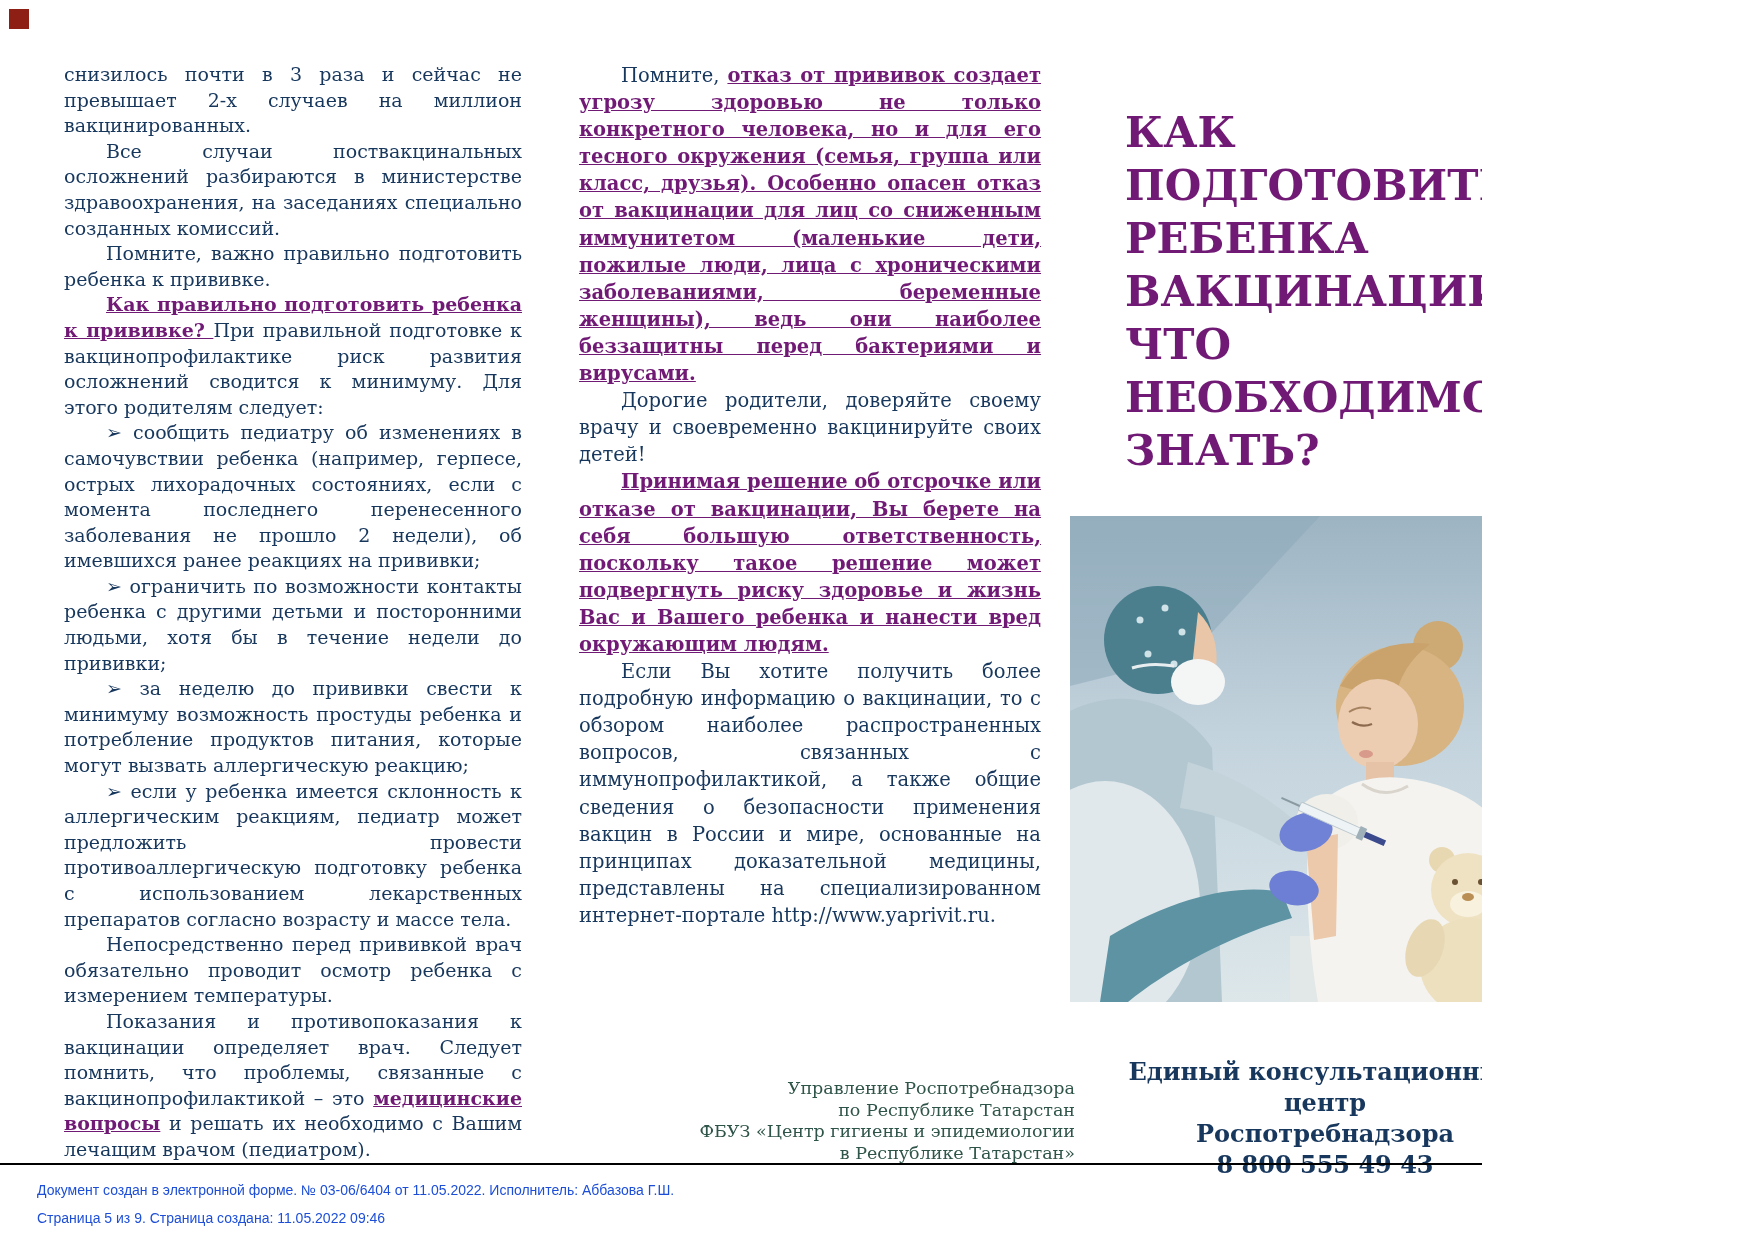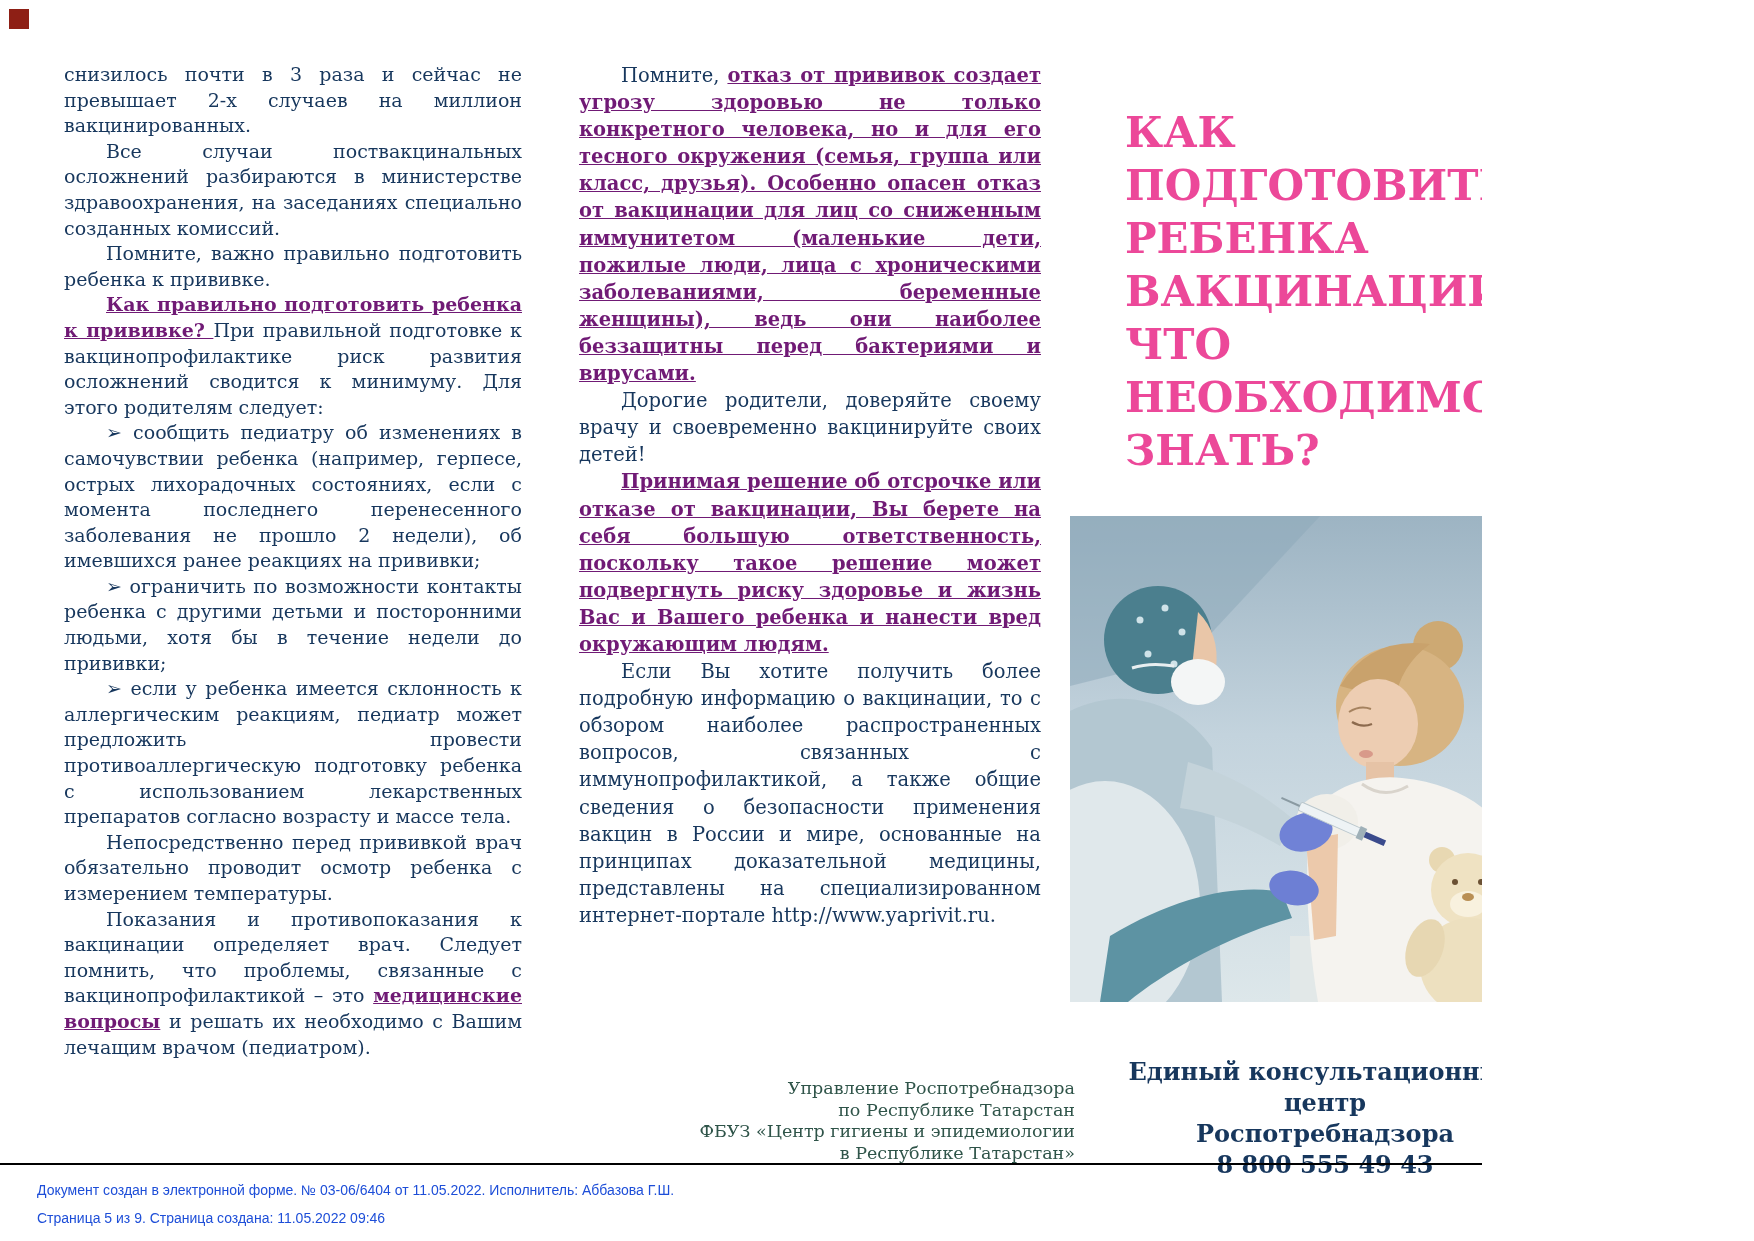--- a/index.html
+++ b/index.html
@@ -12,21 +12,21 @@
 
   .col{position:absolute;text-align:justify;color:#17375d;}
   #col-left{left:64px;top:62px;width:458px;font-size:19px;line-height:25.6px;}
   #col-middle{left:579px;top:62px;width:462px;font-size:19.5px;line-height:27.1px;}
 
   .para{margin:0;text-indent:42px;}
   .para.noindent{text-indent:0;}
   .run-b{color:inherit;}
   .run-r{color:#701a75;font-weight:bold;text-decoration:underline;}
 
-  #title-block{left:1125px;top:106px;width:440px;color:#ec4899;
+  #title-block{left:1125px;top:106px;width:440px;color:#701a75;
      font-size:42px;font-weight:bold;line-height:53px;}
   .title-line{text-align:justify;text-align-last:justify;white-space:nowrap;}
   .title-line.single{text-align-last:left;}
 
   #photo{position:absolute;left:1070px;top:516px;width:462px;height:486px;overflow:hidden;}
   #photo svg{display:block;}
 
   #contact-block{position:absolute;left:1085px;top:1056px;width:480px;
      text-align:center;color:#17375d;font-weight:bold;font-size:24px;line-height:31px;}
 
@@ -48,20 +48,21 @@
   <div id="mark-tl" class="corner-mark"></div>
   <div id="mark-tr" class="corner-mark"></div>
 
   <div id="col-left" class="col">
       <p class="para noindent"><span class="run-b">снизилось почти в 3 раза и сейчас не превышает 2-х случаев на миллион вакцинированных.</span></p>
       <p class="para"><span class="run-b">Все случаи поствакцинальных осложнений разбираются в министерстве здравоохранения, на заседаниях специально созданных комиссий.</span></p>
       <p class="para"><span class="run-b">Помните, важно правильно подготовить ребенка к прививке.</span></p>
       <p class="para"><span class="run-r">Как правильно подготовить ребенка к прививке? </span><span class="run-b">При правильной подготовке к вакцинопрофилактике риск развития осложнений сводится к минимуму. Для этого родителям следует:</span></p>
       <p class="para"><span class="run-b">➢ сообщить педиатру об изменениях в самочувствии ребенка (например, герпесе, острых лихорадочных состояниях, если с момента последнего перенесенного заболевания не прошло 2 недели), об имевшихся ранее реакциях на прививки;</span></p>
       <p class="para"><span class="run-b">➢ ограничить по возможности контакты ребенка с другими детьми и посторонними людьми,  хотя бы в течение недели до прививки;</span></p>
+      <p class="para"><span class="run-b">➢ за неделю до прививки свести к минимуму возможность простуды ребенка и потребление продуктов питания, которые могут вызвать аллергическую реакцию;</span></p>
       <p class="para"><span class="run-b">➢ если у ребенка имеется склонность к аллергическим реакциям, педиатр может предложить провести противоаллергическую подготовку ребенка с использованием лекарственных препаратов согласно возрасту и массе тела.</span></p>
       <p class="para"><span class="run-b">Непосредственно перед прививкой врач обязательно проводит осмотр ребенка с измерением температуры.</span></p>
       <p class="para"><span class="run-b">Показания и противопоказания к вакцинации определяет врач. Следует помнить, что проблемы, связанные с вакцинопрофилактикой – это </span><span class="run-r">медицинские вопросы</span><span class="run-b"> и решать их необходимо с Вашим лечащим врачом (педиатром).</span></p>
     </div>
 
   <div id="col-middle" class="col">
       <p class="para"><span class="run-b">Помните, </span><span class="run-r">отказ от прививок создает угрозу здоровью не только конкретного человека, но и для его тесного окружения (семья, группа или класс, друзья). Особенно опасен отказ от вакцинации для лиц со сниженным иммунитетом (маленькие дети, пожилые люди, лица с хроническими заболеваниями, беременные женщины), ведь они наиболее беззащитны перед бактериями и вирусами.</span></p>
       <p class="para"><span class="run-b">Дорогие родители, доверяйте своему врачу и своевременно вакцинируйте своих детей!</span></p>
       <p class="para"><span class="run-r">Принимая решение об отсрочке или отказе от вакцинации, Вы берете на себя большую ответственность, поскольку такое решение может подвергнуть риску здоровье и жизнь Вас и Вашего ребенка и нанести вред окружающим людям.</span></p>
       <p class="para"><span class="run-b">Если Вы хотите получить более подробную информацию о вакцинации, то с обзором наиболее распространенных вопросов, связанных с иммунопрофилактикой, а также общие сведения о безопасности применения вакцин в России и мире, основанные на принципах доказательной медицины, представлены на специализированном интернет-портале http://www.yaprivit.ru.</span></p>

